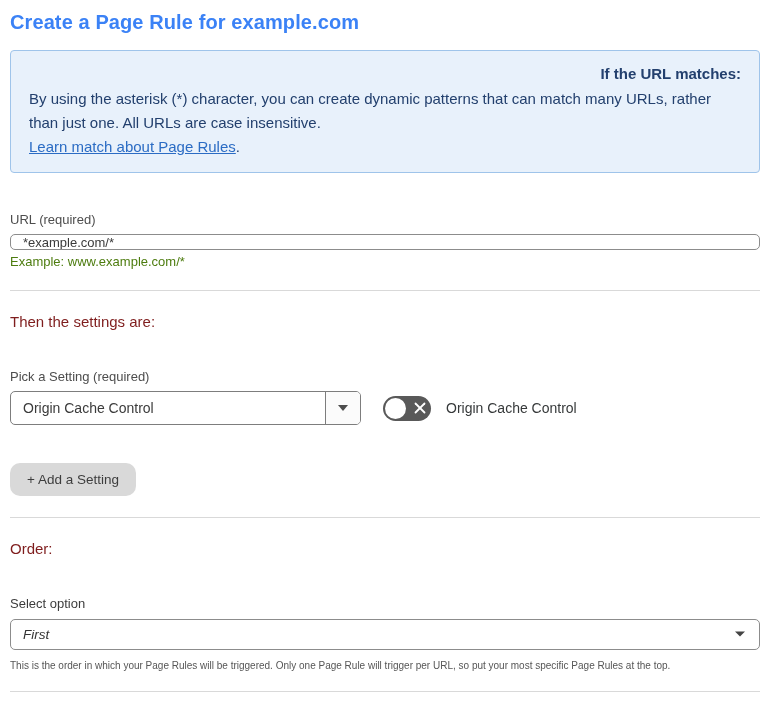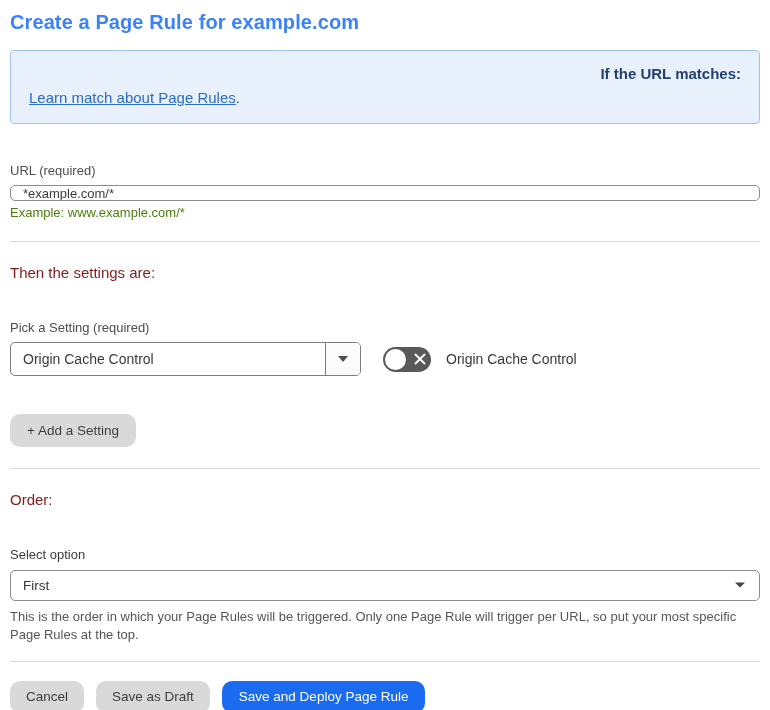--- a/index.html
+++ b/index.html
@@ -169,34 +169,35 @@
     height: 31px;
     border: 1px solid #8c8c8c;
     border-radius: 5px;
     background: #fff;
     display: flex;
     align-items: center;
     padding-left: 12px;
     font-size: 13.5px;
     color: #333;
     cursor: pointer;
+    font-style: italic;
   }
   .select-full .caret-down {
     position: absolute;
     right: 14px;
     top: 50%;
     transform: translateY(-50%);
     border-left-width: 5px;
     border-right-width: 5px;
     border-top-width: 5.5px;
     border-top-color: #444;
   }
   .order-helper {
     margin-top: 7px;
-    font-size: 13px;
+    font-size: 10px;
     line-height: 18.5px;
     color: #565656;
   }
   hr.divider-bottom { border: none; border-top: 1px solid #d9d9d9; margin: 16px 0 0 0; }
   .footer-row {
     margin-top: 19px;
     display: flex;
     align-items: center;
   }
   .footer-row .btn + .btn { margin-left: 12px; }
@@ -208,20 +209,21 @@
 </style>
 </head>
 <body>
 
 
 
 <h1 class="page-title">Create a Page Rule for example.com</h1>
 
 <div class="info-box">
   <div class="info-heading">If the URL matches:</div>
+  <div class="info-body">By using the asterisk (*) character, you can create dynamic patterns that can match many URLs, rather than just one. All URLs are case insensitive.</div>
   <div class="info-link-row"><a>Learn match about Page Rules</a><span class="link-suffix">.</span></div>
 </div>
 
 <div class="field-label">URL (required)</div>
 <input class="text-input" type="text" value="*example.com/*" style="">
 <div class="helper-text">Example: www.example.com/*</div>
 
 <hr class="divider">
 
 <div class="section-heading">Then the settings are:</div>

